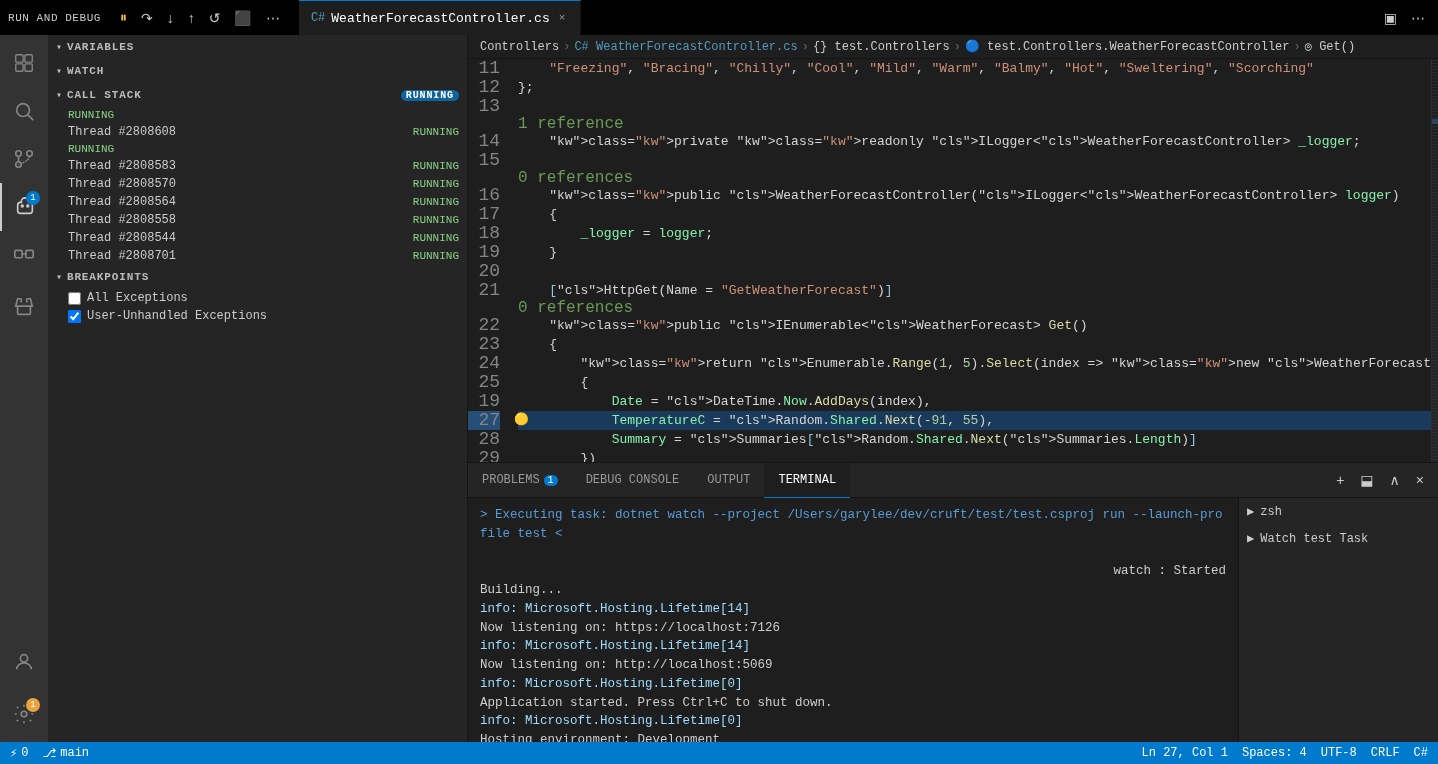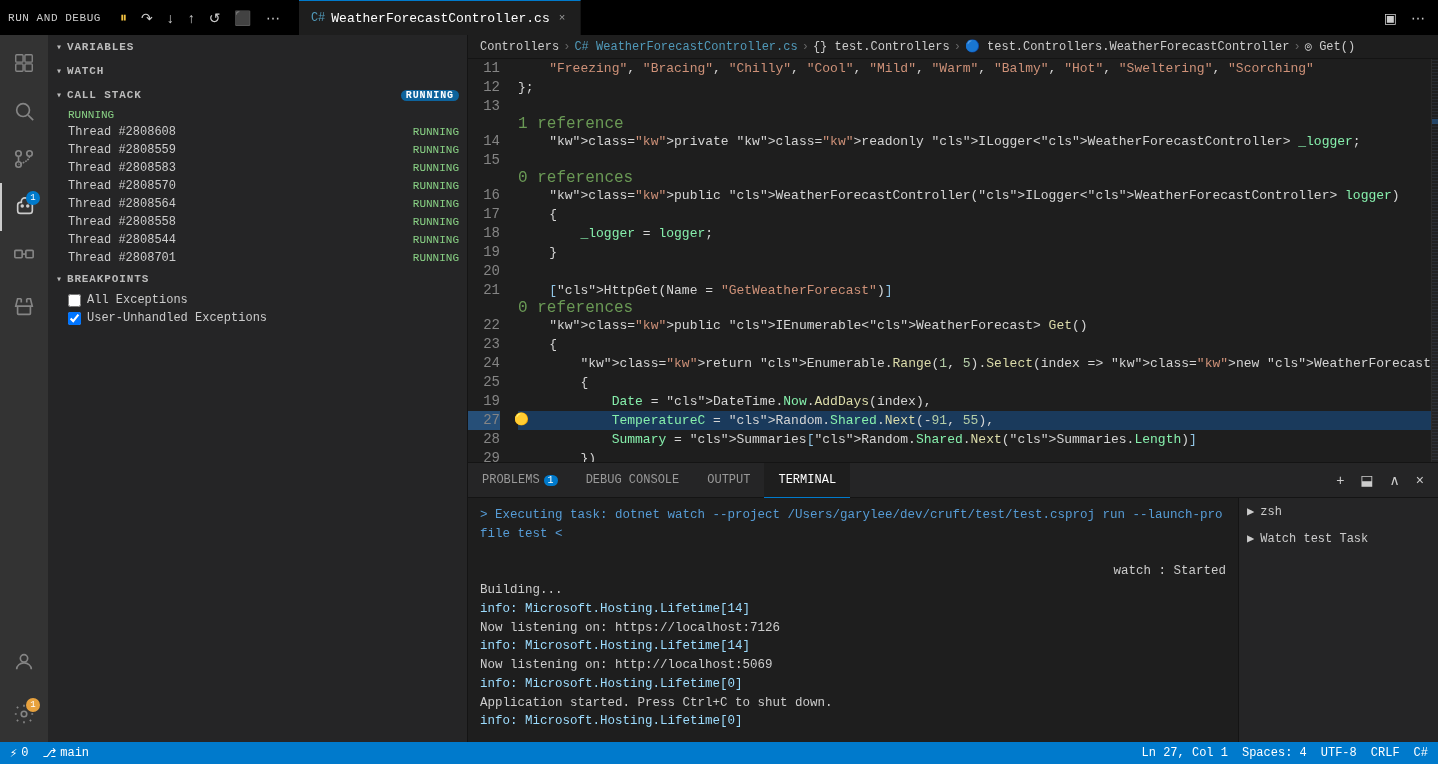--- a/index.html
+++ b/index.html
@@ -249,21 +249,21 @@
       overflow: auto;
       display: flex;
     }
     .line-numbers {
       flex-shrink: 0;
       width: 42px;
       background: #1e1e1e;
       text-align: right;
       padding-right: 10px;
       color: #858585;
-      font-size: 14px;
+      font-size: 18px;
       line-height: 19px;
       user-select: none;
       padding-top: 0;
     }
     .line-number { height: 19px; }
     .code-content {
       flex: 1;
       padding-left: 8px;
       font-size: 13px;
       line-height: 19px;
@@ -578,21 +578,20 @@
       </div>
       <div class="callstack-items" id="callstack-list">
           <div class="callstack-item">
             <span class="callstack-status">RUNNING</span>
           </div>
           <div class="callstack-item">
             <span class="callstack-name">Thread #2808608</span>
             <span class="callstack-status">RUNNING</span>
           </div>
           <div class="callstack-item">
-            <span class="callstack-name">Thread #2808559</span>
             <span class="callstack-status">RUNNING</span>
           </div>
           <div class="callstack-item">
             <span class="callstack-name">Thread #2808583</span>
             <span class="callstack-status">RUNNING</span>
           </div>
           <div class="callstack-item">
             <span class="callstack-name">Thread #2808570</span>
             <span class="callstack-status">RUNNING</span>
           </div>
@@ -703,20 +702,21 @@
             <div style="color: rgb(204, 204, 204);">&nbsp;</div>
             <div style="color: rgb(204, 204, 204); text-align: right;">watch : Started</div>
             <div style="color: rgb(204, 204, 204);">Building...</div>
             <div style="color: rgb(156, 220, 254);">info: Microsoft.Hosting.Lifetime[14]</div>
             <div style="color: rgb(204, 204, 204);">      Now listening on: https://localhost:7126</div>
             <div style="color: rgb(156, 220, 254);">info: Microsoft.Hosting.Lifetime[14]</div>
             <div style="color: rgb(204, 204, 204);">      Now listening on: http://localhost:5069</div>
             <div style="color: rgb(156, 220, 254);">info: Microsoft.Hosting.Lifetime[0]</div>
             <div style="color: rgb(204, 204, 204);">      Application started. Press Ctrl+C to shut down.</div>
             <div style="color: rgb(156, 220, 254);">info: Microsoft.Hosting.Lifetime[0]</div>
+            <div style="color: rgb(204, 204, 204);">      Hosting environment: Development</div>
           </div>
         <div class="side-panel" id="side-panel-content">
             <div class="side-panel-item">
               <span class="side-panel-icon">▶</span>
               <span class="side-panel-label">zsh</span>
             </div>
             <div class="side-panel-item">
               <span class="side-panel-icon">▶</span>
               <span class="side-panel-label">Watch test  Task</span>
             </div>

